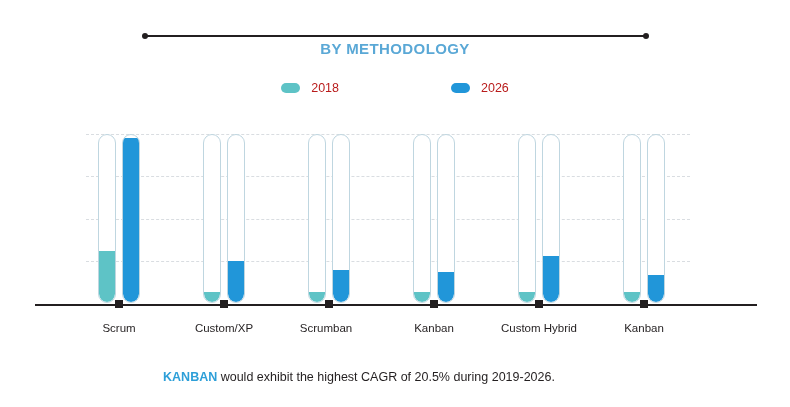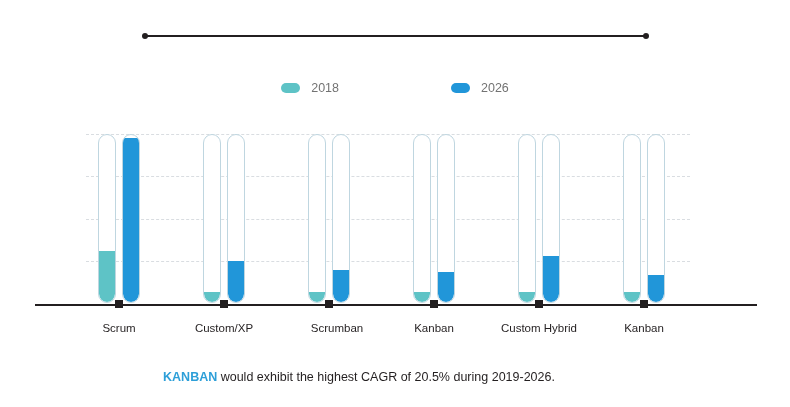--- a/index.html
+++ b/index.html
@@ -37,21 +37,21 @@
   }
 
   
   .legend{
     position:absolute;top:81px;left:0;width:790px;
     display:flex;justify-content:center;align-items:center;
     gap:112px;
   }
   .legend-item{display:flex;align-items:center;gap:11px;}
   .swatch{width:19px;height:10px;border-radius:6px;display:block;}
-  .legend-label{font-size:12.5px;color:#737373;}
+  .legend-label{font-size:12.5px;color:#b91c1c;}
 
   
   .plot{
     position:absolute;left:0;top:0;width:748px;height:407px;
   }
   .gridline{
     position:absolute;left:86px;width:604px;height:1px;
     border-top:1px dashed #d9dde1;
   }
   .axis{
@@ -89,20 +89,21 @@
     text-align:center;font-size:12.5px;color:#231f20;
   }
   .footer .hl{color:#2d9fd8;font-weight:bold;}
 </style>
 </head>
 <body>
 
 <div class="canvas">
 
   <div class="rule"></div>
+  <div class="subtitle">BY METHODOLOGY</div>
 
   <div class="legend">
     <div class="legend-item">
       <span class="swatch" style="background:#5ec3c6;"></span>
       <span class="legend-label">2018</span>
     </div>
     <div class="legend-item">
       <span class="swatch" style="background:#2196d9;"></span>
       <span class="legend-label">2026</span>
     </div>
@@ -130,21 +131,21 @@
       </div>
       <div class="tick" style="left: 220px;"></div>
       <div class="cat-label" style="left: 224px;">Custom/XP</div>
       <div class="tube" style="left: 308px; top: 134px; height: 169px;">
         <div class="fill" style="height: 10px; background: rgb(94, 195, 198);"></div>
       </div>
       <div class="tube" style="left: 332px; top: 134px; height: 169px;">
         <div class="fill" style="height: 32px; background: rgb(33, 150, 217);"></div>
       </div>
       <div class="tick" style="left: 325px;"></div>
-      <div class="cat-label" style="left: 337px;">Scrumban</div>
+      <div class="cat-label" style="left: 326px;">Scrumban</div>
       <div class="tube" style="left: 413px; top: 134px; height: 169px;">
         <div class="fill" style="height: 10px; background: rgb(94, 195, 198);"></div>
       </div>
       <div class="tube" style="left: 437px; top: 134px; height: 169px;">
         <div class="fill" style="height: 30px; background: rgb(33, 150, 217);"></div>
       </div>
       <div class="tick" style="left: 430px;"></div>
       <div class="cat-label" style="left: 434px;">Kanban</div>
       <div class="tube" style="left: 518px; top: 134px; height: 169px;">
         <div class="fill" style="height: 10px; background: rgb(94, 195, 198);"></div>

